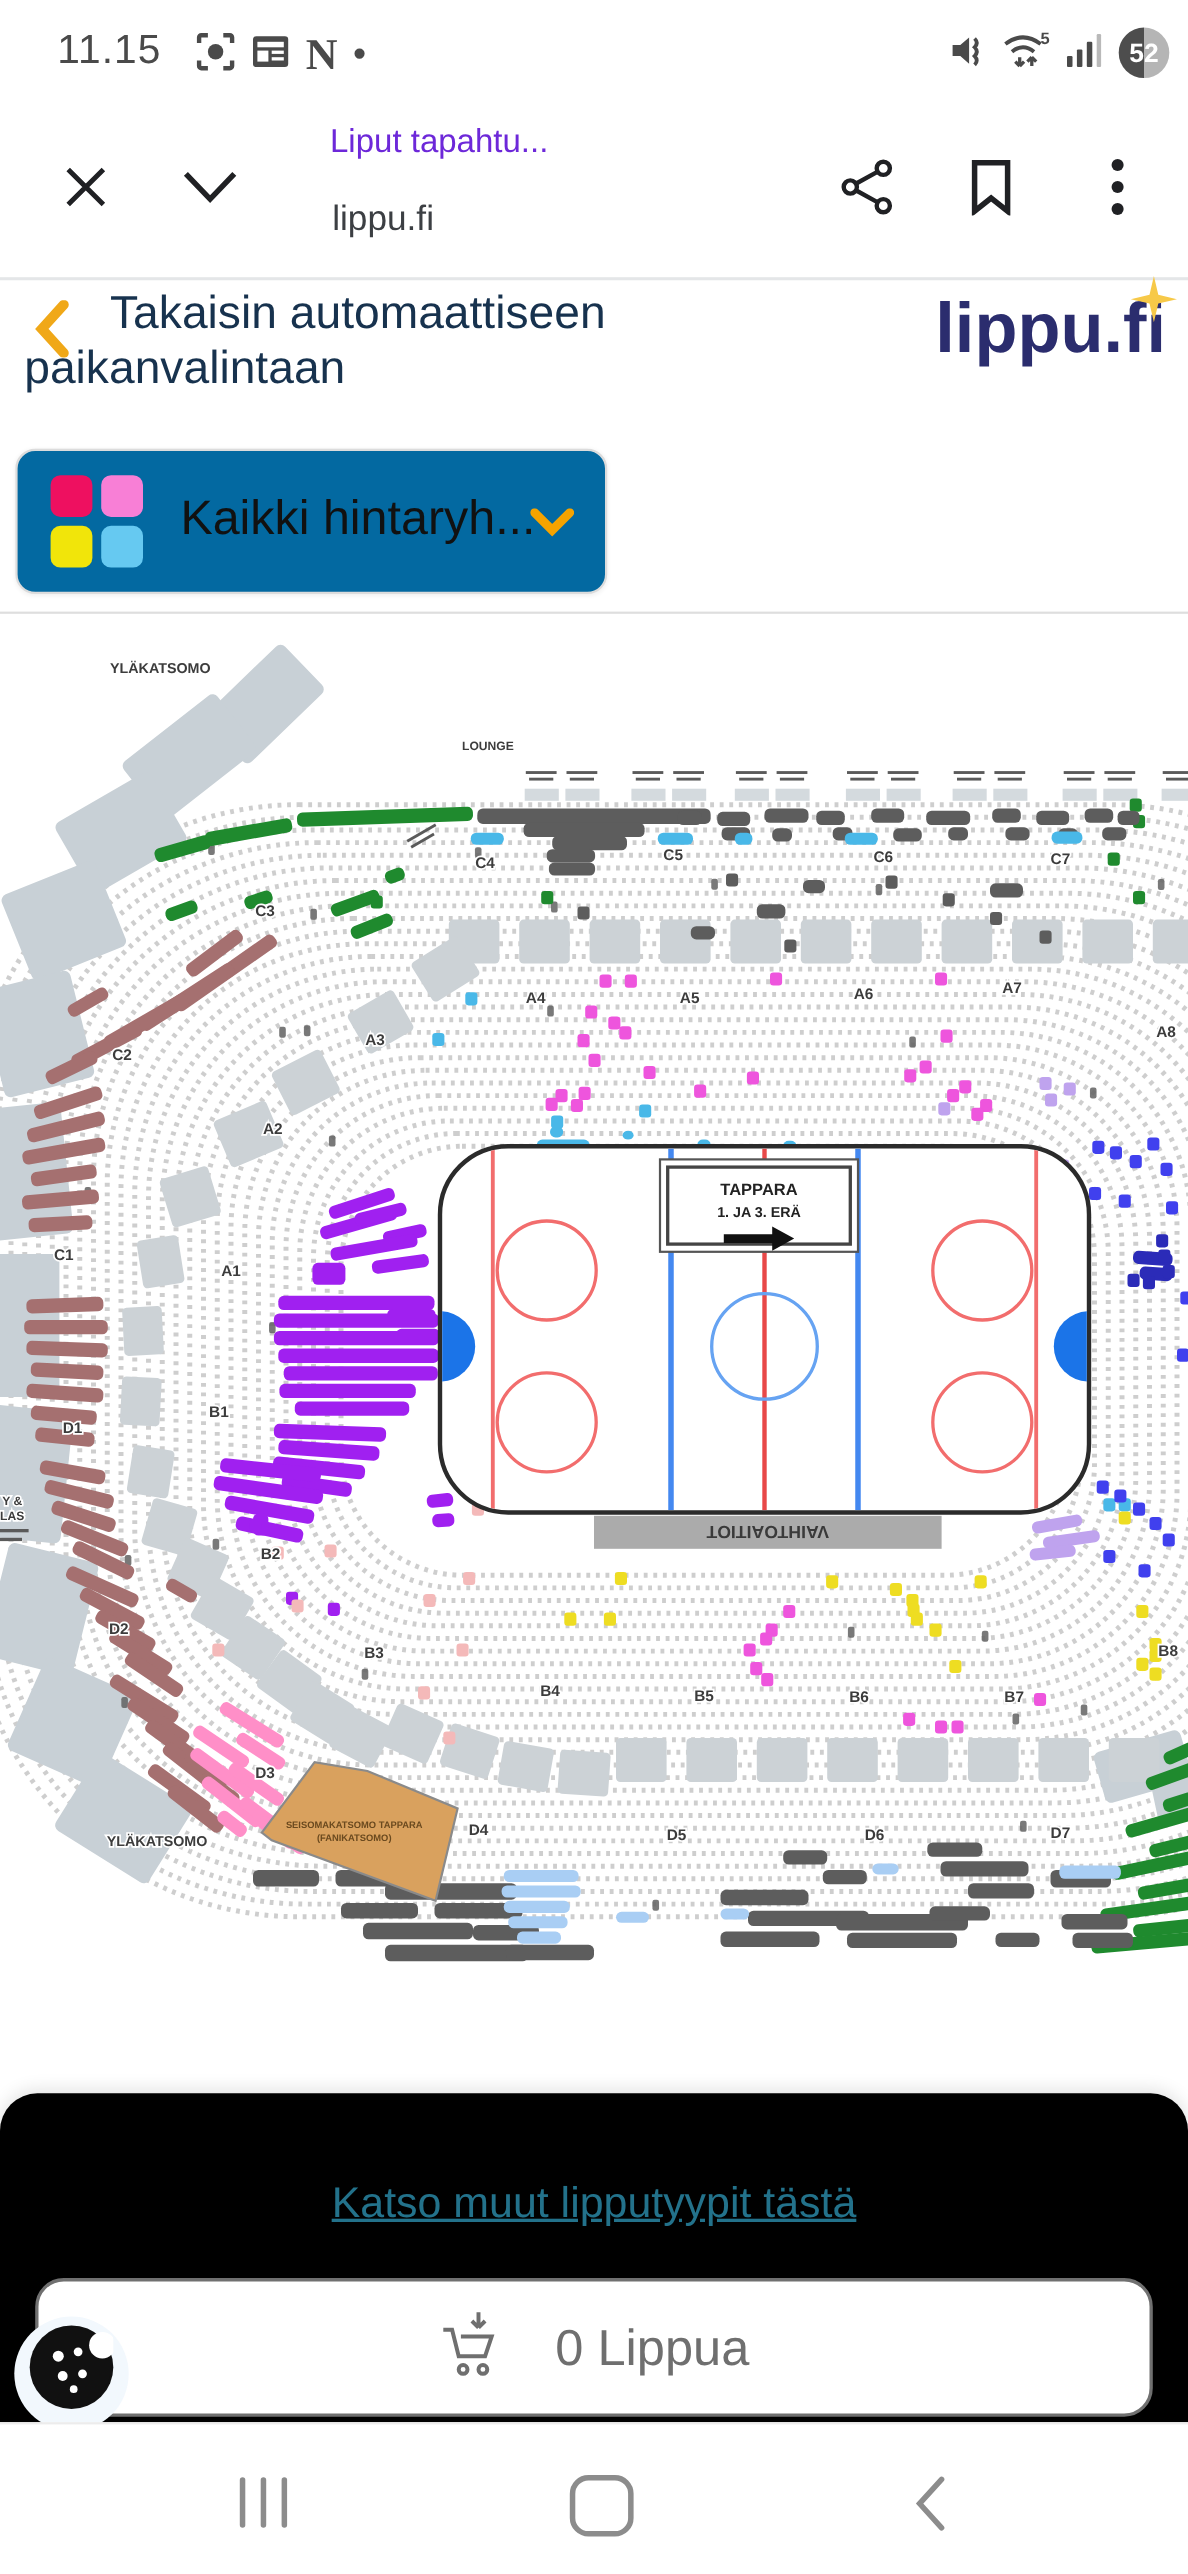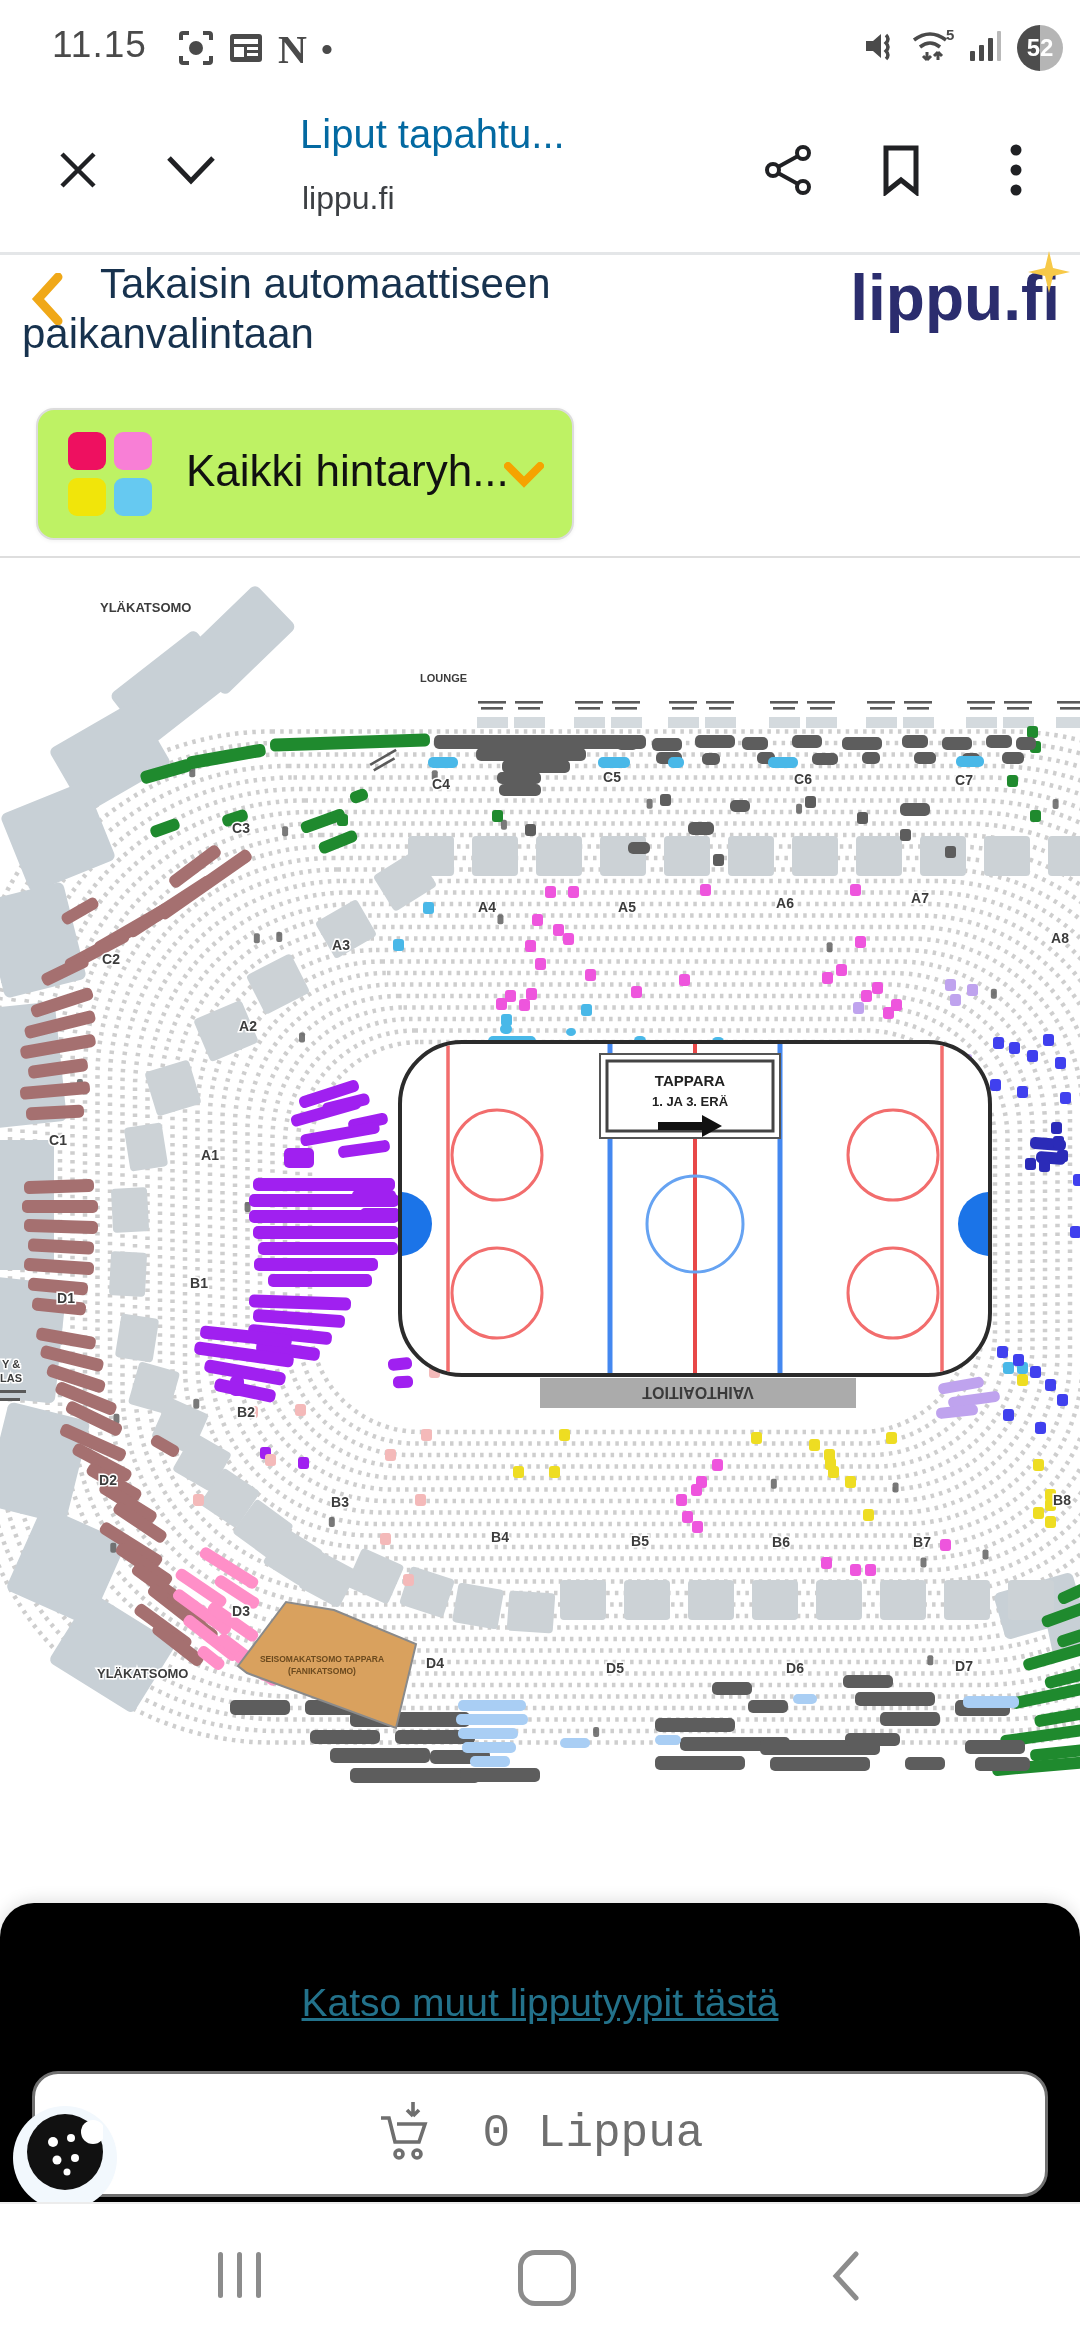--- a/index.html
+++ b/index.html
@@ -6,44 +6,44 @@
   #screen{position:relative;width:1080px;height:2340px;background:#fff;overflow:hidden;
     font-family:"Liberation Sans",sans-serif;}
   
   #statusbar{position:absolute;left:0;top:0;width:1080px;height:88px;background:#fff;}
   #sb-time{position:absolute;left:52px;top:24px;font-size:37px;color:#4a4a4a;font-weight:400;letter-spacing:1px;}
   .sb-left-icons{position:absolute;left:178px;top:26px;display:flex;align-items:center;gap:14px;color:#4a4a4a;}
   .sb-right-icons{position:absolute;right:14px;top:22px;display:flex;align-items:center;gap:10px;color:#4a4a4a;}
   
   #browserbar{position:absolute;left:0;top:88px;width:1080px;height:164px;background:#fff;border-bottom:3px solid #e4e6e8;}
   .bb-icon{position:absolute;top:0;height:164px;display:flex;align-items:center;justify-content:center;}
-  #bb-title{position:absolute;left:300px;top:24px;font-size:40px;color:#0369a1;font-weight:500;}
+  #bb-title{position:absolute;left:300px;top:24px;font-size:30px;color:#6d28d9;font-weight:500;}
   #bb-url{position:absolute;left:302px;top:92px;font-size:32px;color:#3c3f43;}
   
   #backnav{position:absolute;left:0;top:255px;width:1080px;height:145px;background:#fff;}
   #back-chevron{position:absolute;left:30px;top:18px;}
   #back-label{position:absolute;left:22px;top:4px;width:700px;font-size:42px;line-height:50px;color:#17324e;font-weight:500;text-indent:78px;}
   #logo{position:absolute;right:20px;top:6px;font-size:64px;font-weight:bold;color:#2b2d6e;letter-spacing:0px;}
   #logo-sparkle{position:absolute;right:8px;top:-6px;}
   
-  #filterbox{position:absolute;left:36px;top:408px;width:534px;height:128px;background:#bef264;border:2px solid #dcdcdc;
+  #filterbox{position:absolute;left:14px;top:408px;width:534px;height:128px;background:#0369a1;border:2px solid #dcdcdc;
     border-radius:18px;box-shadow:0 1px 4px rgba(0,0,0,.06);text-align:center;}
   #swatches{position:absolute;left:30px;top:22px;width:86px;height:86px;display:grid;grid-template-columns:38px 38px;grid-template-rows:38px 38px;gap:8px;}
   .sw{border-radius:9px;}
   #filter-label{position:absolute;left:148px;top:36px;font-size:44px;color:#111;font-weight:500;}
   #filter-chevron{position:absolute;right:28px;top:52px;}
   #divider2{position:absolute;left:0;top:556px;width:1080px;height:2px;background:#dedede;}
   
   #maparea{position:absolute;left:0;top:560px;width:1080px;height:1343px;background:#fff;}
   
   #sheet{position:absolute;left:0;top:1903px;width:1080px;height:437px;background:#000000;border-radius:34px 34px 0 0;
     box-shadow:0 -3px 16px rgba(0,0,0,.12);}
   #sheet-link{position:absolute;left:0;top:78px;width:100%;text-align:center;font-size:39px;color:#23728b;text-decoration:underline;font-weight:400;}
   #cart-btn{position:absolute;left:32px;right:32px;top:168px;height:120px;border:3px solid #707070;border-radius:26px;
-    background:#fff;display:flex;align-items:center;justify-content:center;gap:44px;font-family:Liberation Mono, monospace;}
+    background:#fff;display:flex;align-items:center;justify-content:center;gap:44px;}
   #cart-label{font-size:46px;color:#6f6f6f;font-weight:500;}
   #cookie-halo{position:absolute;left:13px;top:2106px;width:104px;height:104px;border-radius:50%;background:#f2f8fd;}
   #cookie-btn{position:absolute;left:27px;top:2114px;width:76px;height:76px;border-radius:50%;background:#111;}
   
   #navbar{position:absolute;left:0;top:2202px;width:1080px;height:138px;background:#fff;border-top:2px solid #ececec;}
   #nav-recents{position:absolute;left:218px;top:48px;display:flex;gap:14px;}
   .nr-bar{width:5px;height:46px;background:#8c8c8c;border-radius:3px;}
   #nav-home{position:absolute;left:518px;top:46px;width:48px;height:46px;border:5px solid #8c8c8c;border-radius:17px;}
   #nav-back{position:absolute;left:828px;top:46px;}
   svg text{font-family:"Liberation Sans",sans-serif;}

